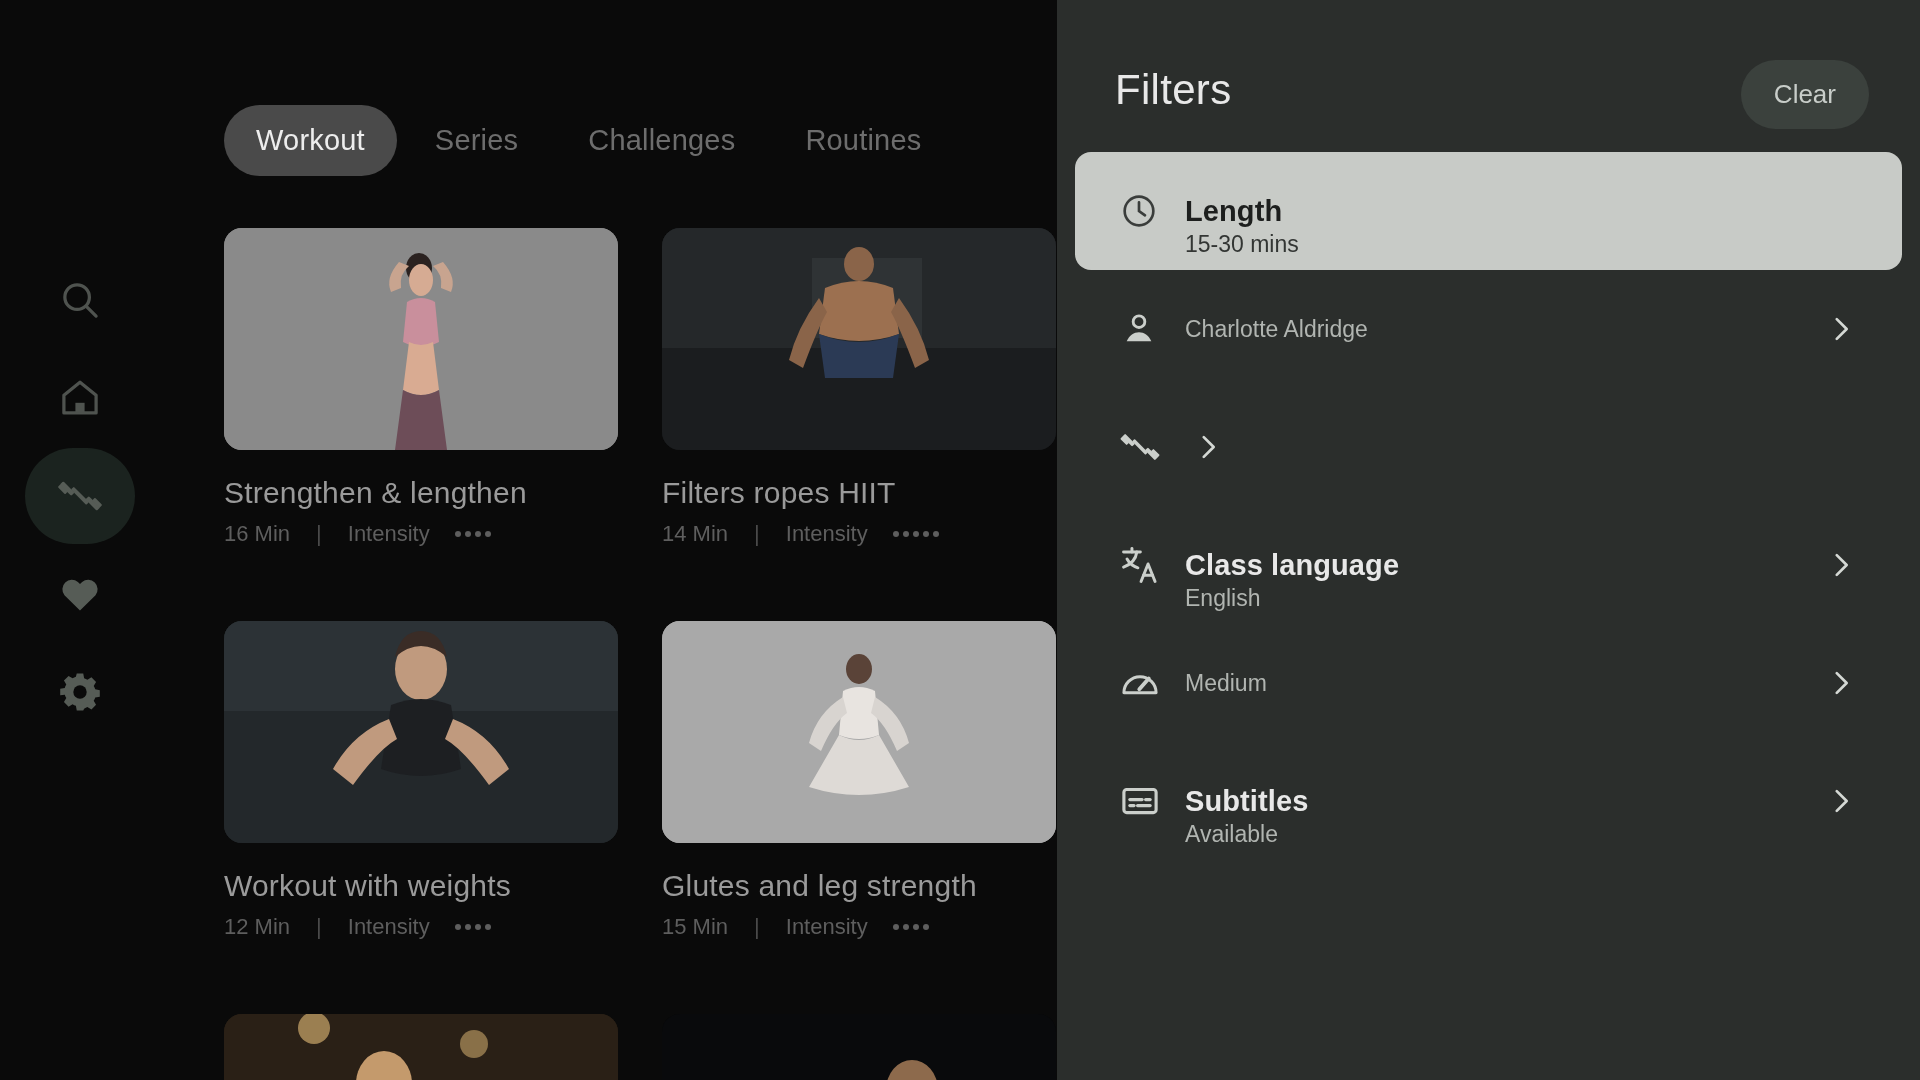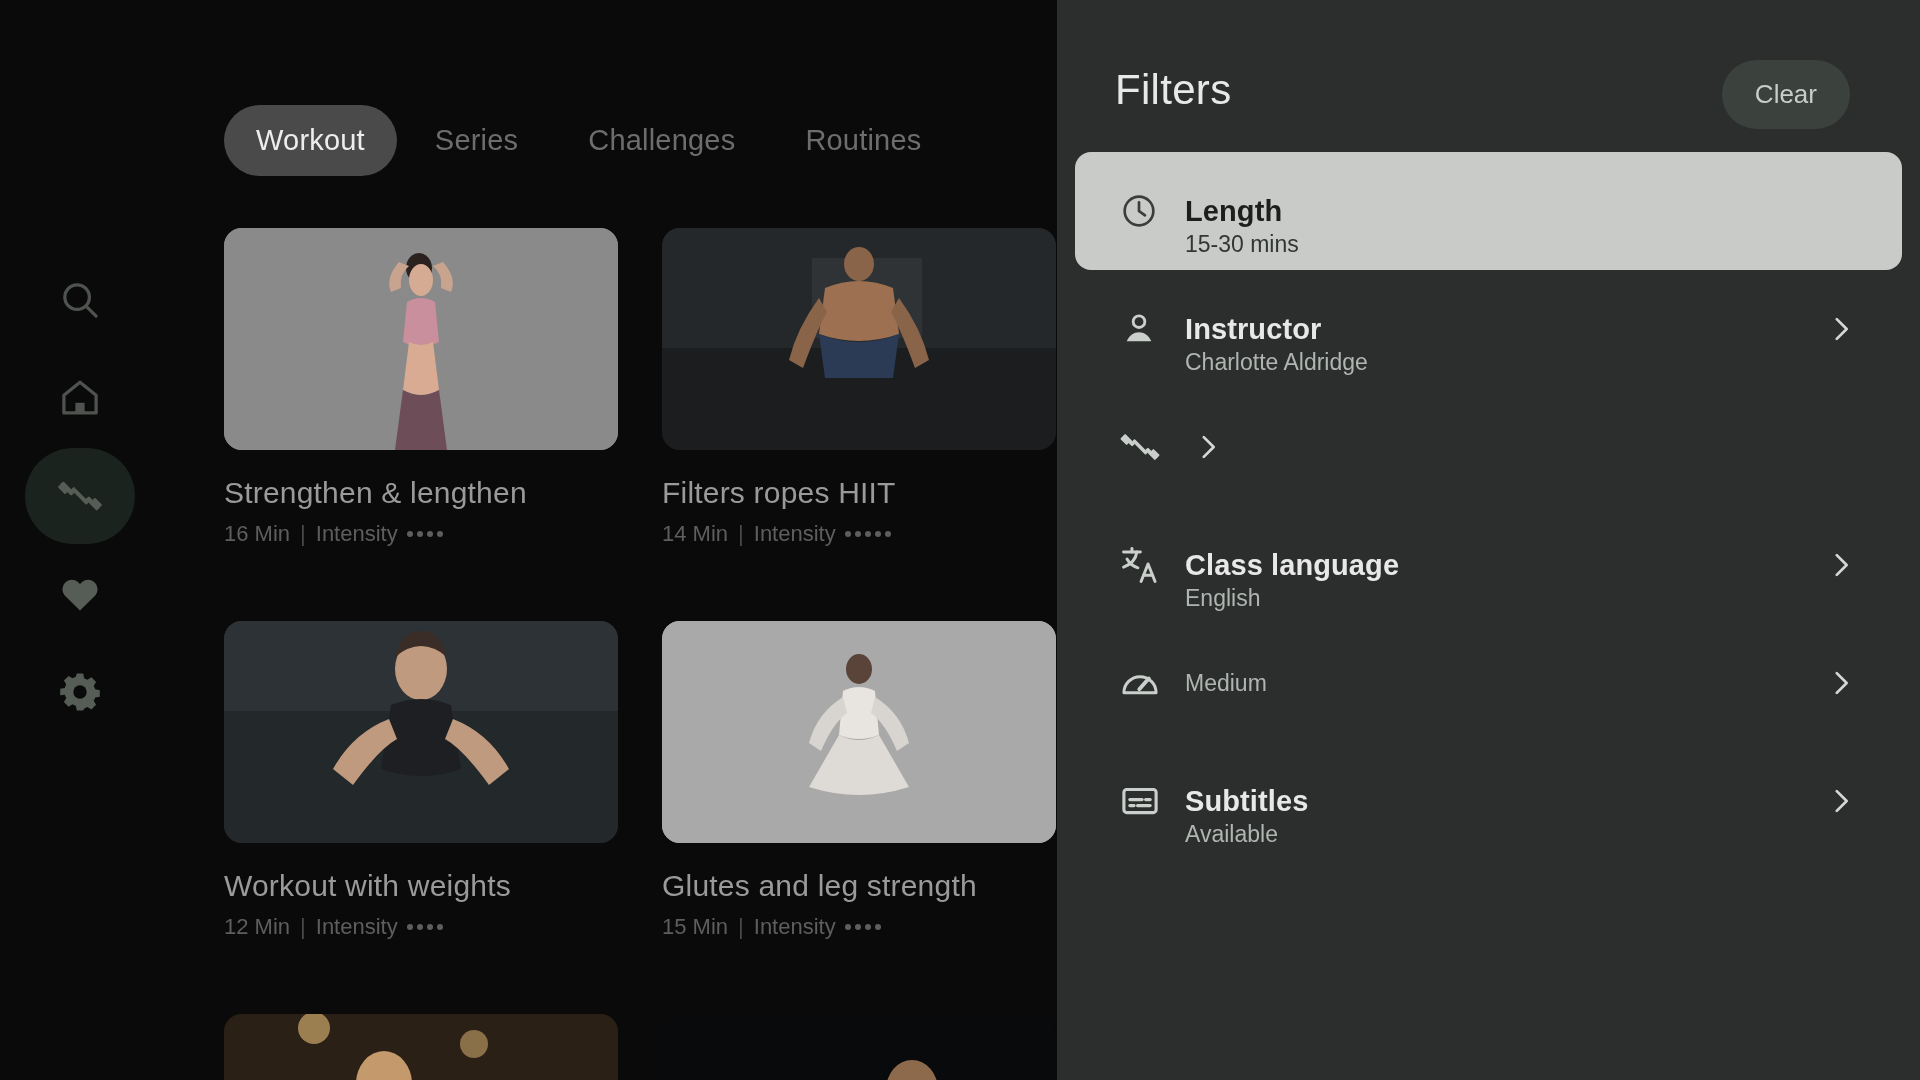--- a/index.html
+++ b/index.html
@@ -49,21 +49,21 @@
   .card-thumb {
     width:394px; height:222px; border-radius:18px;
     overflow:hidden; position:relative; background:#141414;
   }
   .card-title {
     margin-top:26px; font-size:30px; color:#9a9a9a; letter-spacing:.2px;
     white-space:nowrap; overflow:hidden;
   }
   .card-meta {
     margin-top:11px; font-size:22px; color:#5e5e5e;
-    display:flex; align-items:center; gap:0px; white-space:nowrap;
+    display:flex; align-items:center; gap:16px; white-space:nowrap;
   }
   .card-meta .sep { margin:0 10px; color:#4a4a4a; }
   .dots { display:inline-flex; gap:4px; margin-left:9px; align-items:center; }
   .dots i { width:6px; height:6px; border-radius:50%; background:#5e5e5e; display:block; }
   .card-row-gap { height:74px; }
 
   
   .art { position:absolute; inset:0; }
 
   
@@ -72,21 +72,21 @@
     background:#2b2e2c; z-index:5;text-decoration:underline;
   }
   .panel-head {
     position:relative; height:172px;
   }
   .panel-title {
     position:absolute; left:58px; top:66px;
     font-size:42px; color:#e8e8e8; font-weight:400; letter-spacing:.3px;
   }
   .clear-btn {
-    position:absolute; right:70px; top:60px;
+    position:absolute; right:51px; top:60px;
     background:#3b413d; color:#c8cdc9;
     font-size:26px; padding:19px 33px; border-radius:40px;
     border:none; cursor:pointer;
   }
 
   .filter-list { position:absolute; left:0; right:0; top:152px; }
 
   .filter-row {
     position:relative; display:flex; align-items:center;
     height:118px; margin:0 18px; padding:0 44px;
@@ -372,21 +372,20 @@
       </div>
 
       <div class="filter-row">
         <div class="f-icon">
           <svg width="40" height="40" viewBox="0 0 24 24" fill="none" stroke="#cbcfcb" stroke-width="1.7" stroke-linecap="round">
             <circle cx="12" cy="7.6" r="3.5"></circle>
               <path d="M4.6 19.4c1.6-3.6 4.4-5.4 7.4-5.4s5.8 1.8 7.4 5.4z" fill="#cbcfcb" stroke="none"></path>
           </svg>
         </div>
         <div class="f-text">
-          <div class="f-label">Instructor</div>
           <div class="f-value">Charlotte Aldridge</div>
         </div>
         <div class="f-chev">
           <svg width="34" height="34" viewBox="0 0 24 24" fill="none" stroke="#d4d8d4" stroke-width="1.9" stroke-linecap="round" stroke-linejoin="round">
               <path d="M9 5l7 7-7 7"></path>
             </svg>
         </div>
       </div>
 
       <div class="filter-row">

